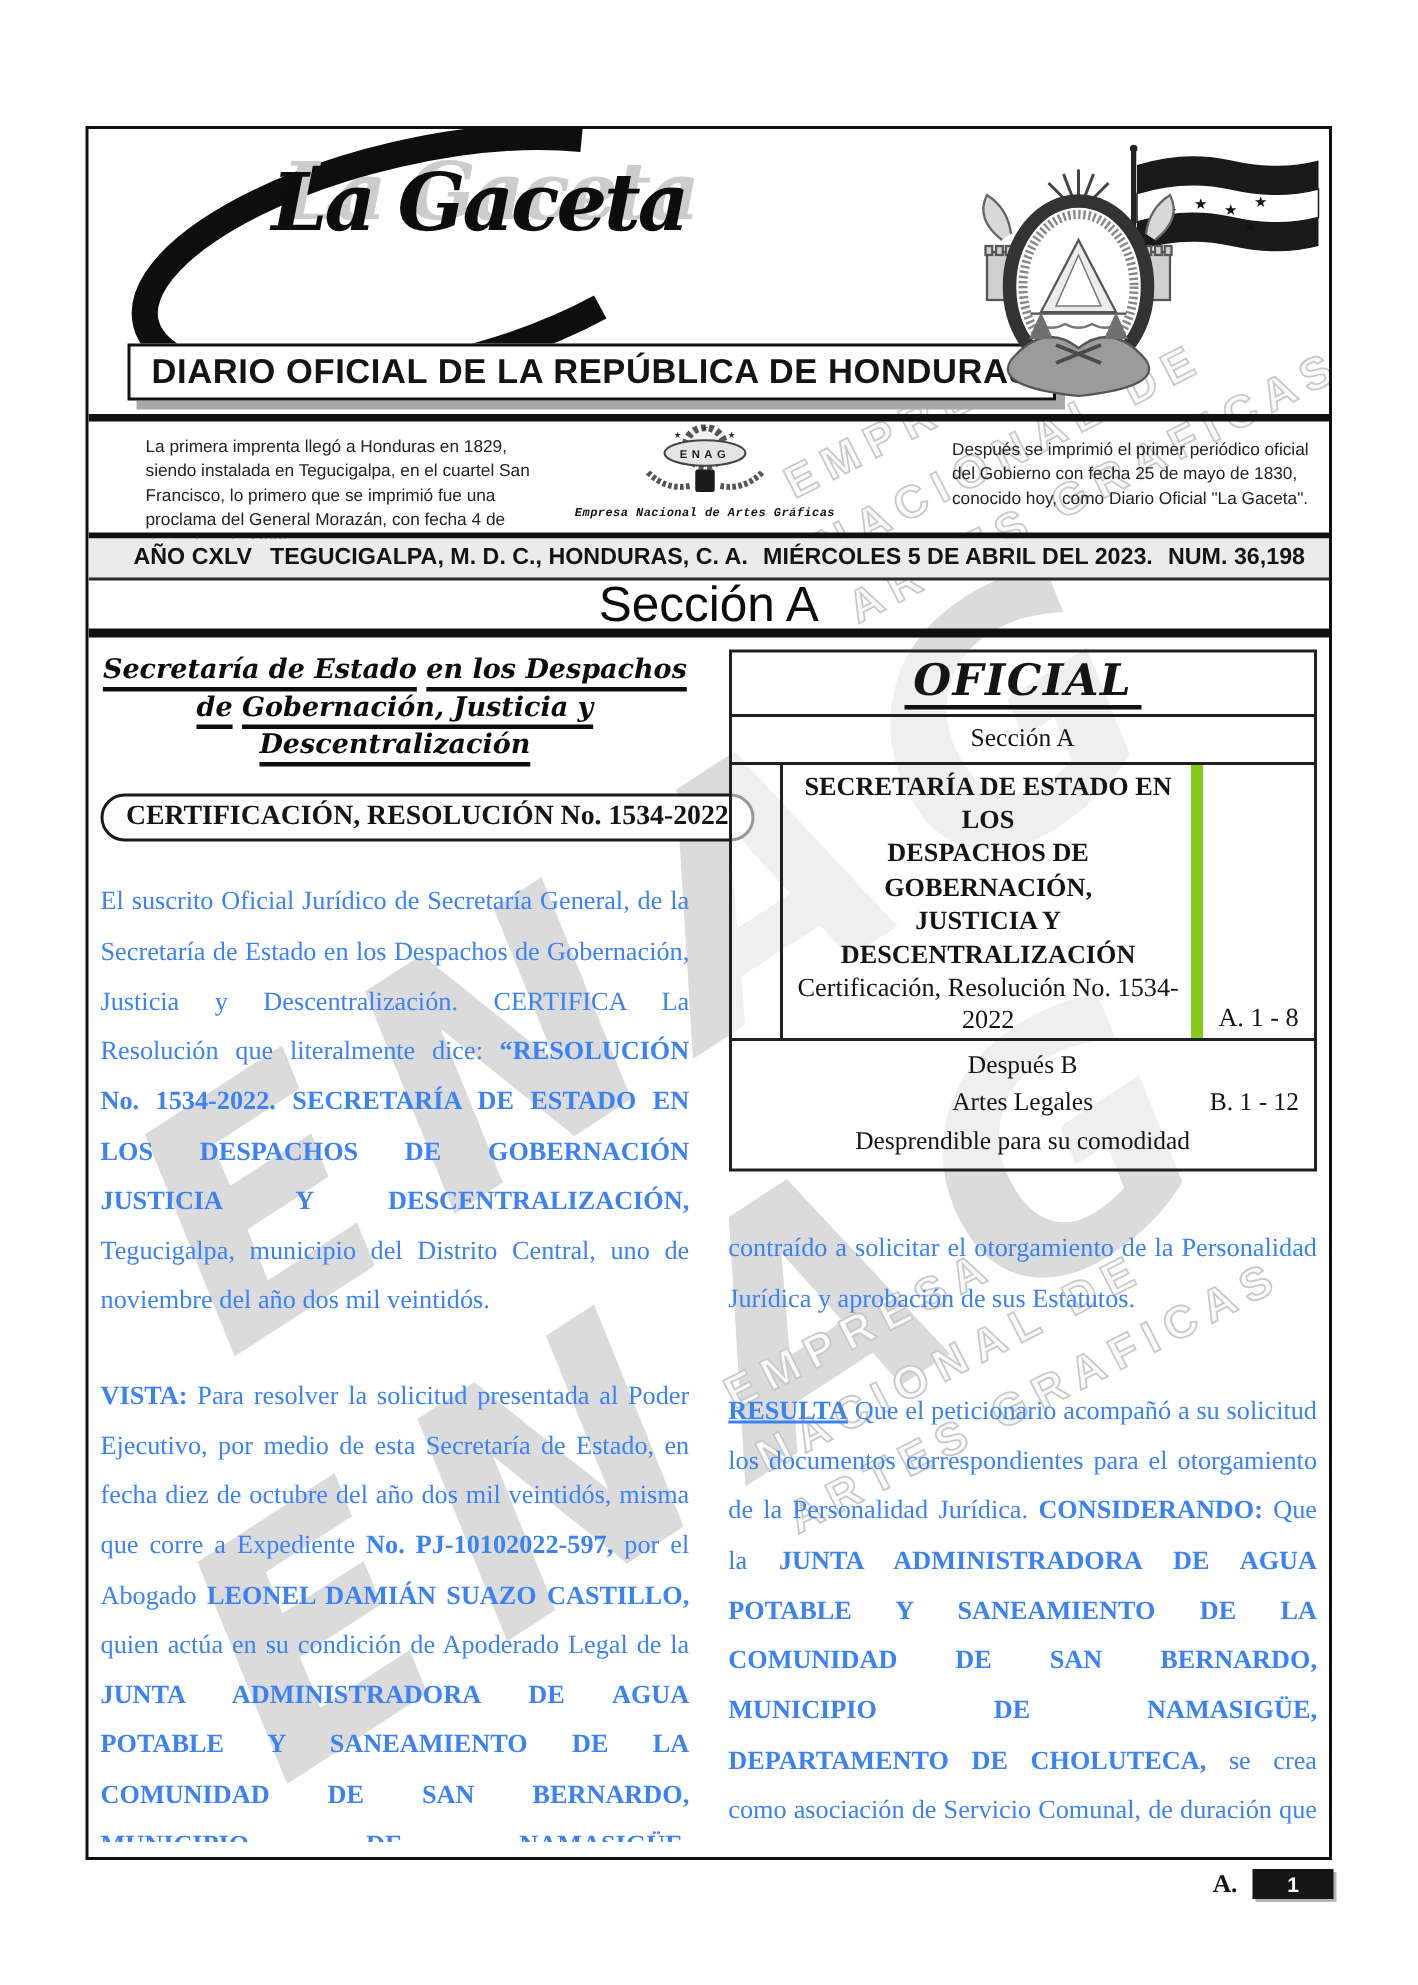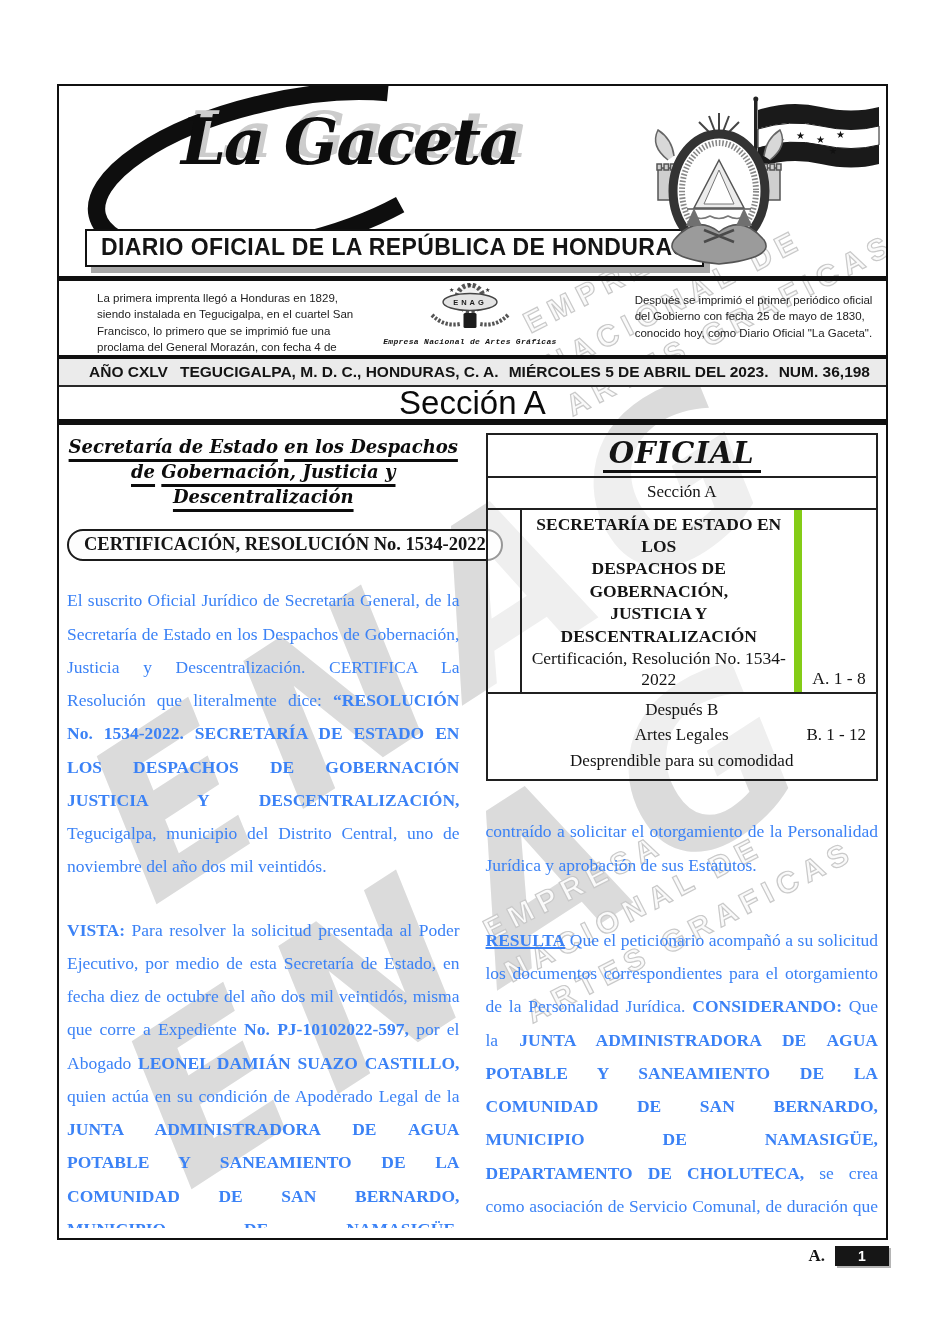--- a/index.html
+++ b/index.html
@@ -29,21 +29,21 @@
   #wm-company-1 { left:468px; top:128px; }
   #wm-company-2 { left:428px; top:735px; }
   .sect { position:relative; z-index:1; }
   
   #header-box { height:195px; border-bottom:5px solid #101010; position:relative; }
   #masthead { position:absolute; left:14px; top:2px; width:580px; height:168px; }
   #swoosh { position:absolute; left:2px; top:2px; overflow:visible; }
   #masthead-title {
     position:absolute; left:108px; top:16px;
     font-family:"DejaVu Serif", serif; font-style:italic; font-weight:bold;
-    font-size:64px; letter-spacing:-2px; color:#0d0d0d;
+    font-size:53px; letter-spacing:-2px; color:#0d0d0d;
     text-shadow:7px -7px 0 #cccccc;
   }
   #official-banner {
     position:absolute; left:26px; bottom:9px; background:#ffffff;
     border:2.5px solid #111111; padding:3px 14px 4px 14px;
     font-family:"Liberation Sans", sans-serif; font-weight:bold; font-size:23px;
     letter-spacing:0.4px; box-shadow:6px 6px 0 #a8a8a8; white-space:nowrap;
   }
   #arms-wrap { position:absolute; right:4px; top:2px; width:258px; height:190px; }
   

